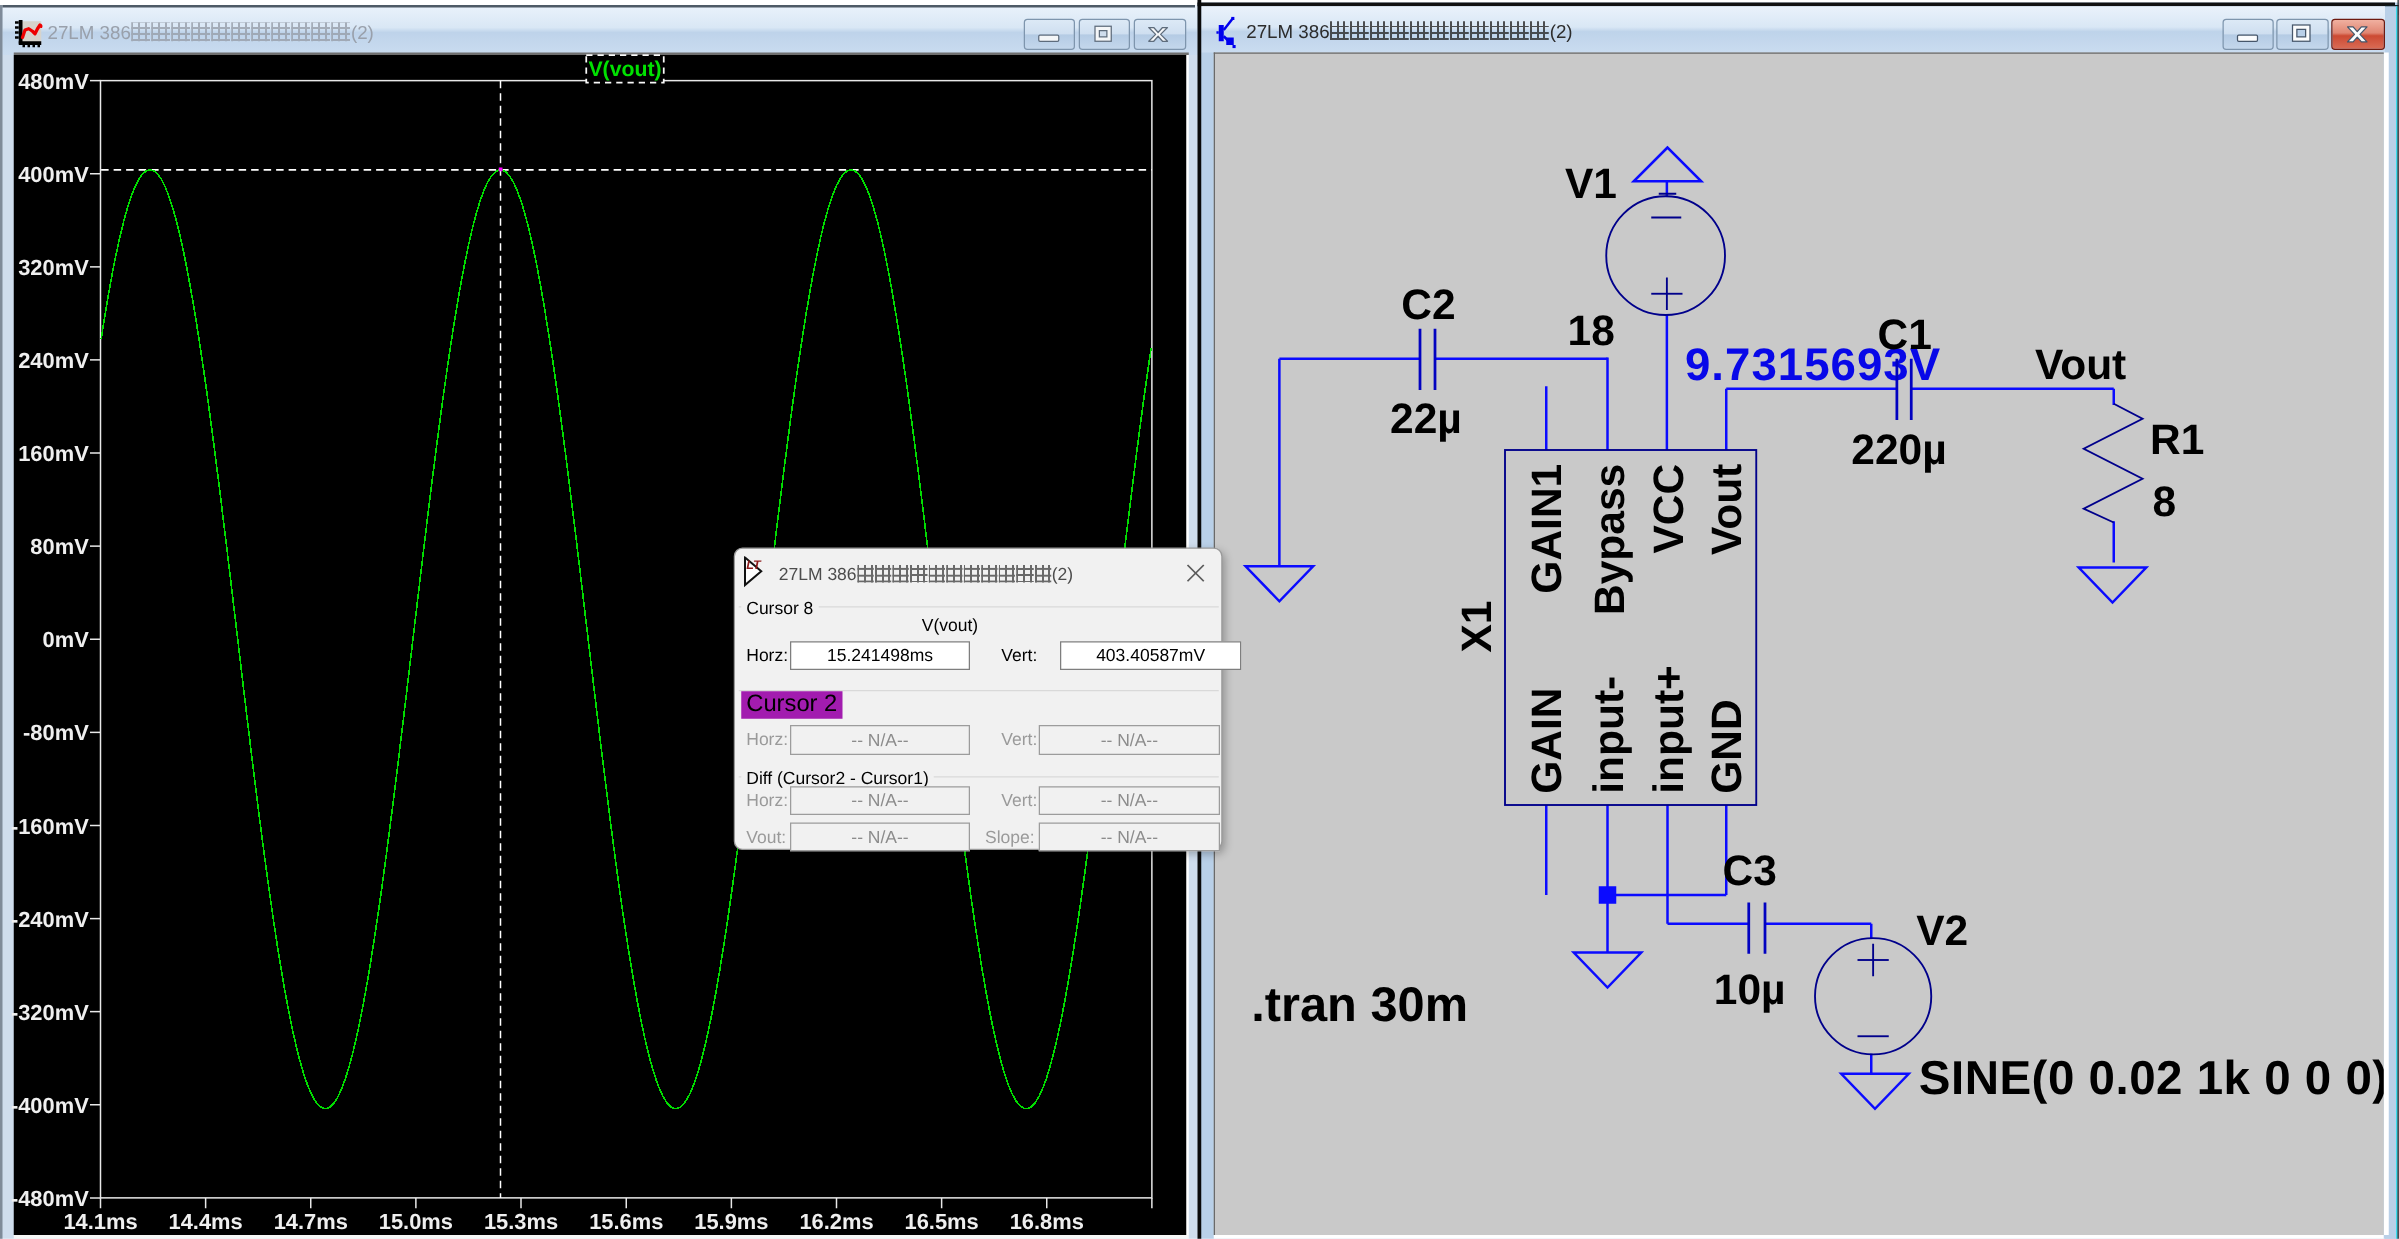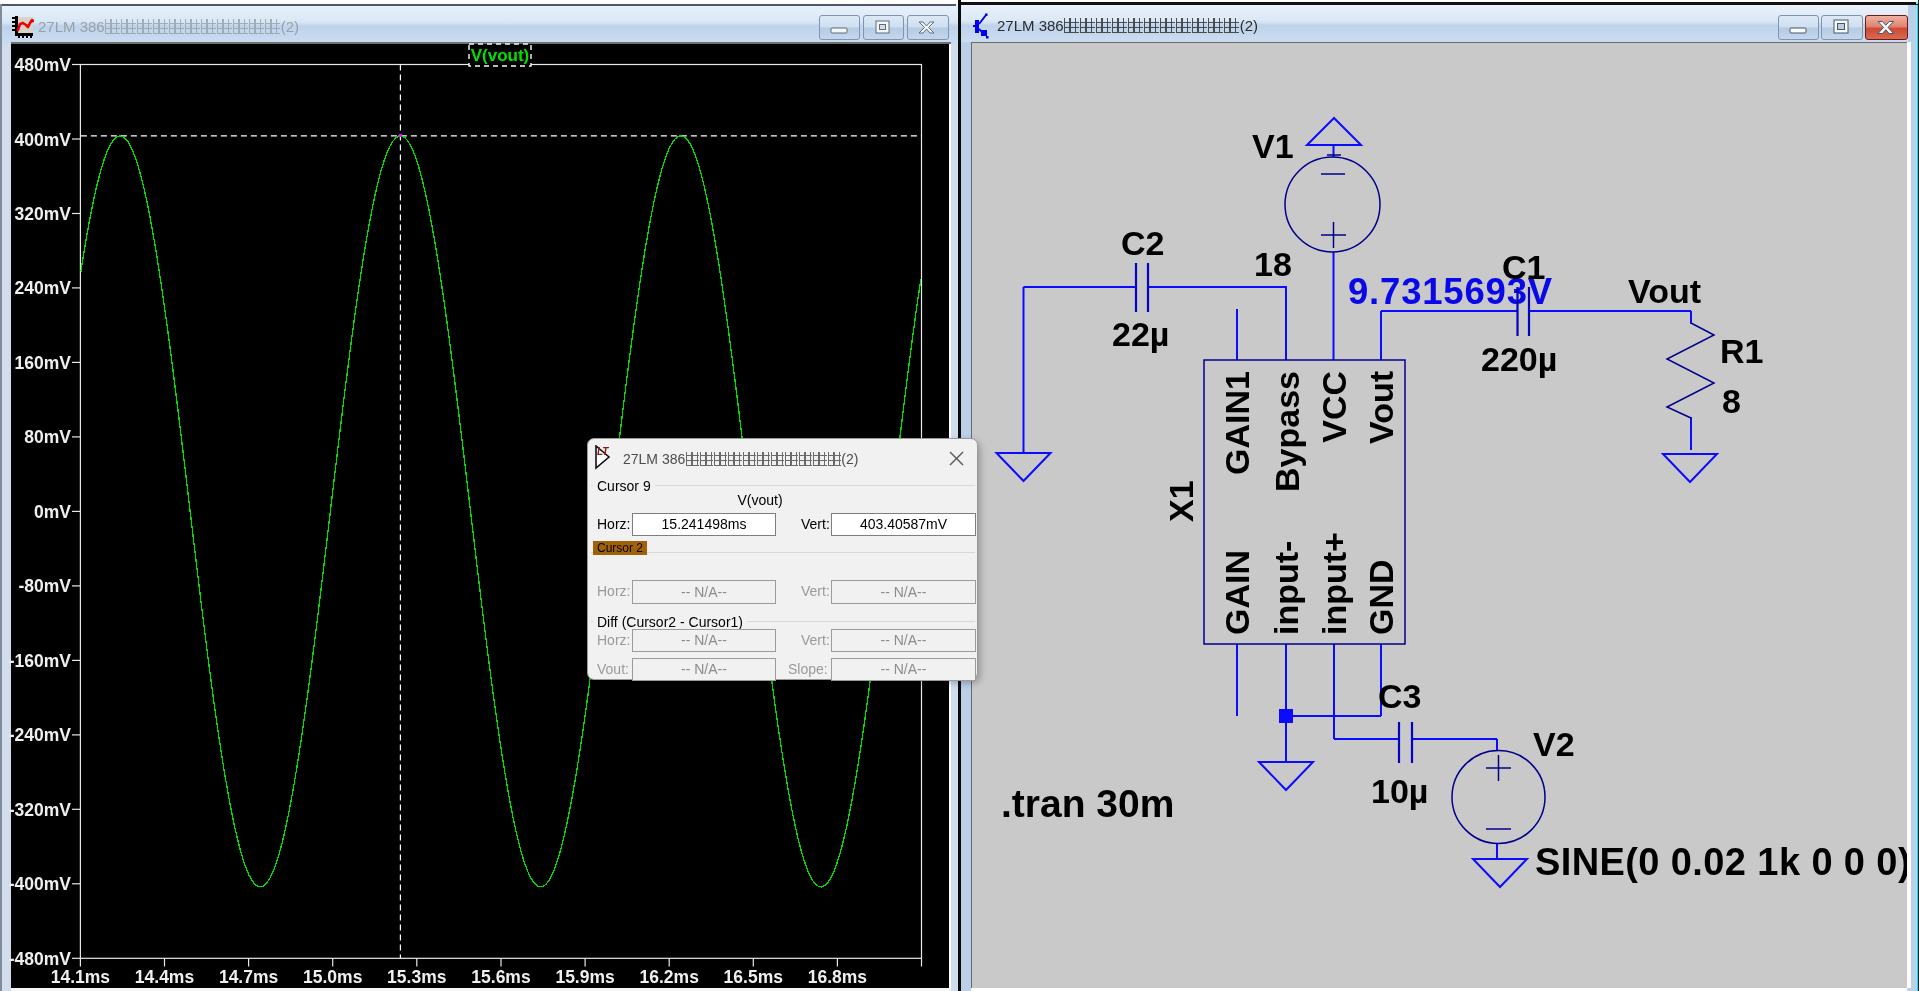--- a/index.html
+++ b/index.html
@@ -245,28 +245,28 @@
    <text x="2" y="10" font-size="10px" font-weight="bold" font-style="italic" fill="#8b1a1a">LT</text>
  </svg>
  <div class="abs" style="left:35px;top:12px;font-size:14px;color:#4c4c4c">27LM 386<span style="color:#4c4c4c"><span class="cj" style="width:13.2px;height:13.2px"></span><span class="cj" style="width:13.2px;height:13.2px"></span><span class="cj" style="width:13.2px;height:13.2px"></span><span class="cj" style="width:13.2px;height:13.2px"></span><span class="cj" style="width:13.2px;height:13.2px"></span><span class="cj" style="width:13.2px;height:13.2px"></span><span class="cj" style="width:13.2px;height:13.2px"></span><span class="cj" style="width:13.2px;height:13.2px"></span><span class="cj" style="width:13.2px;height:13.2px"></span><span class="cj" style="width:13.2px;height:13.2px"></span><span class="cj" style="width:13.2px;height:13.2px"></span></span>(2)</div>
  <svg class="abs" style="left:361px;top:12px" width="15" height="15" viewBox="0 0 15 15">
       <g stroke="#5a5a5a" stroke-width="1.4">
         <line x1="1" y1="1" x2="14" y2="14"></line>
         <line x1="14" y1="1" x2="1" y2="14"></line>
       </g>
     </svg>
  <div class="abs" style="left:3px;top:46px;width:384px;height:1px;background:#d9d9d9"></div>
- <div class="abs" style="left:5px;top:39px;font-size:14px;color:#000;background:#f1f1f1;padding:0 4px">Cursor 9</div>
+ <div class="abs" style="left:5px;top:39px;font-size:14px;color:#000;background:#f1f1f1;padding:0 4px">Cursor 8</div>
  <div class="abs" style="left:86px;top:53px;width:172px;text-align:center;font-size:14px;color:#000">V(vout)</div>
  <div class="abs" style="left:9px;top:77px;font-size:14px;color:#000">Horz:</div>
  <div class="abs" style="left:44px;top:74px;width:144px;height:23px;background:#fff;border:1px solid #7e7e7e;text-align:center;font-size:14px;line-height:21px;color:#000">15.241498ms</div>
  <div class="abs" style="left:213px;top:77px;font-size:14px;color:#000">Vert:</div>
- <div class="abs" style="left:243px;top:74px;width:145px;height:23px;background:#fff;border:1px solid #7e7e7e;text-align:center;font-size:14px;line-height:21px;color:#000">403.40587mV</div>
+ <div class="abs" style="left:260px;top:74px;width:145px;height:23px;background:#fff;border:1px solid #7e7e7e;text-align:center;font-size:14px;line-height:21px;color:#000">403.40587mV</div>
  <div class="abs" style="left:3px;top:113px;width:384px;height:1px;background:#d9d9d9"></div>
- <div class="abs" style="left:5px;top:102px;font-size:12px;color:#000;background:#a16207;padding:0 4px">Cursor 2</div>
+ <div class="abs" style="left:5px;top:114px;font-size:19px;color:#000;background:#a21caf;padding:0 4px">Cursor 2</div>
  <div class="abs" style="left:9px;top:144px;font-size:14px;color:#9a9a9a">Horz:</div>
  <div class="abs" style="left:44px;top:141px;width:144px;height:24px;background:#f1f1f1;border:1px solid #9c9c9c;text-align:center;font-size:14px;line-height:22px;color:#8c8c8c">--&nbsp;N/A--</div>
  <div class="abs" style="left:213px;top:144px;font-size:14px;color:#9a9a9a">Vert:</div>
  <div class="abs" style="left:243px;top:141px;width:145px;height:24px;background:#f1f1f1;border:1px solid #9c9c9c;text-align:center;font-size:14px;line-height:22px;color:#8c8c8c">--&nbsp;N/A--</div>
  <div class="abs" style="left:3px;top:182px;width:384px;height:1px;background:#d9d9d9"></div>
  <div class="abs" style="left:5px;top:175px;font-size:14px;color:#000;background:#f1f1f1;padding:0 4px">Diff (Cursor2 - Cursor1)</div>
  <div class="abs" style="left:9px;top:193px;font-size:14px;color:#9a9a9a">Horz:</div>
  <div class="abs" style="left:44px;top:190px;width:144px;height:23px;background:#f1f1f1;border:1px solid #9c9c9c;text-align:center;font-size:14px;line-height:21px;color:#8c8c8c">--&nbsp;N/A--</div>
  <div class="abs" style="left:213px;top:193px;font-size:14px;color:#9a9a9a">Vert:</div>
  <div class="abs" style="left:243px;top:190px;width:145px;height:23px;background:#f1f1f1;border:1px solid #9c9c9c;text-align:center;font-size:14px;line-height:21px;color:#8c8c8c">--&nbsp;N/A--</div>

